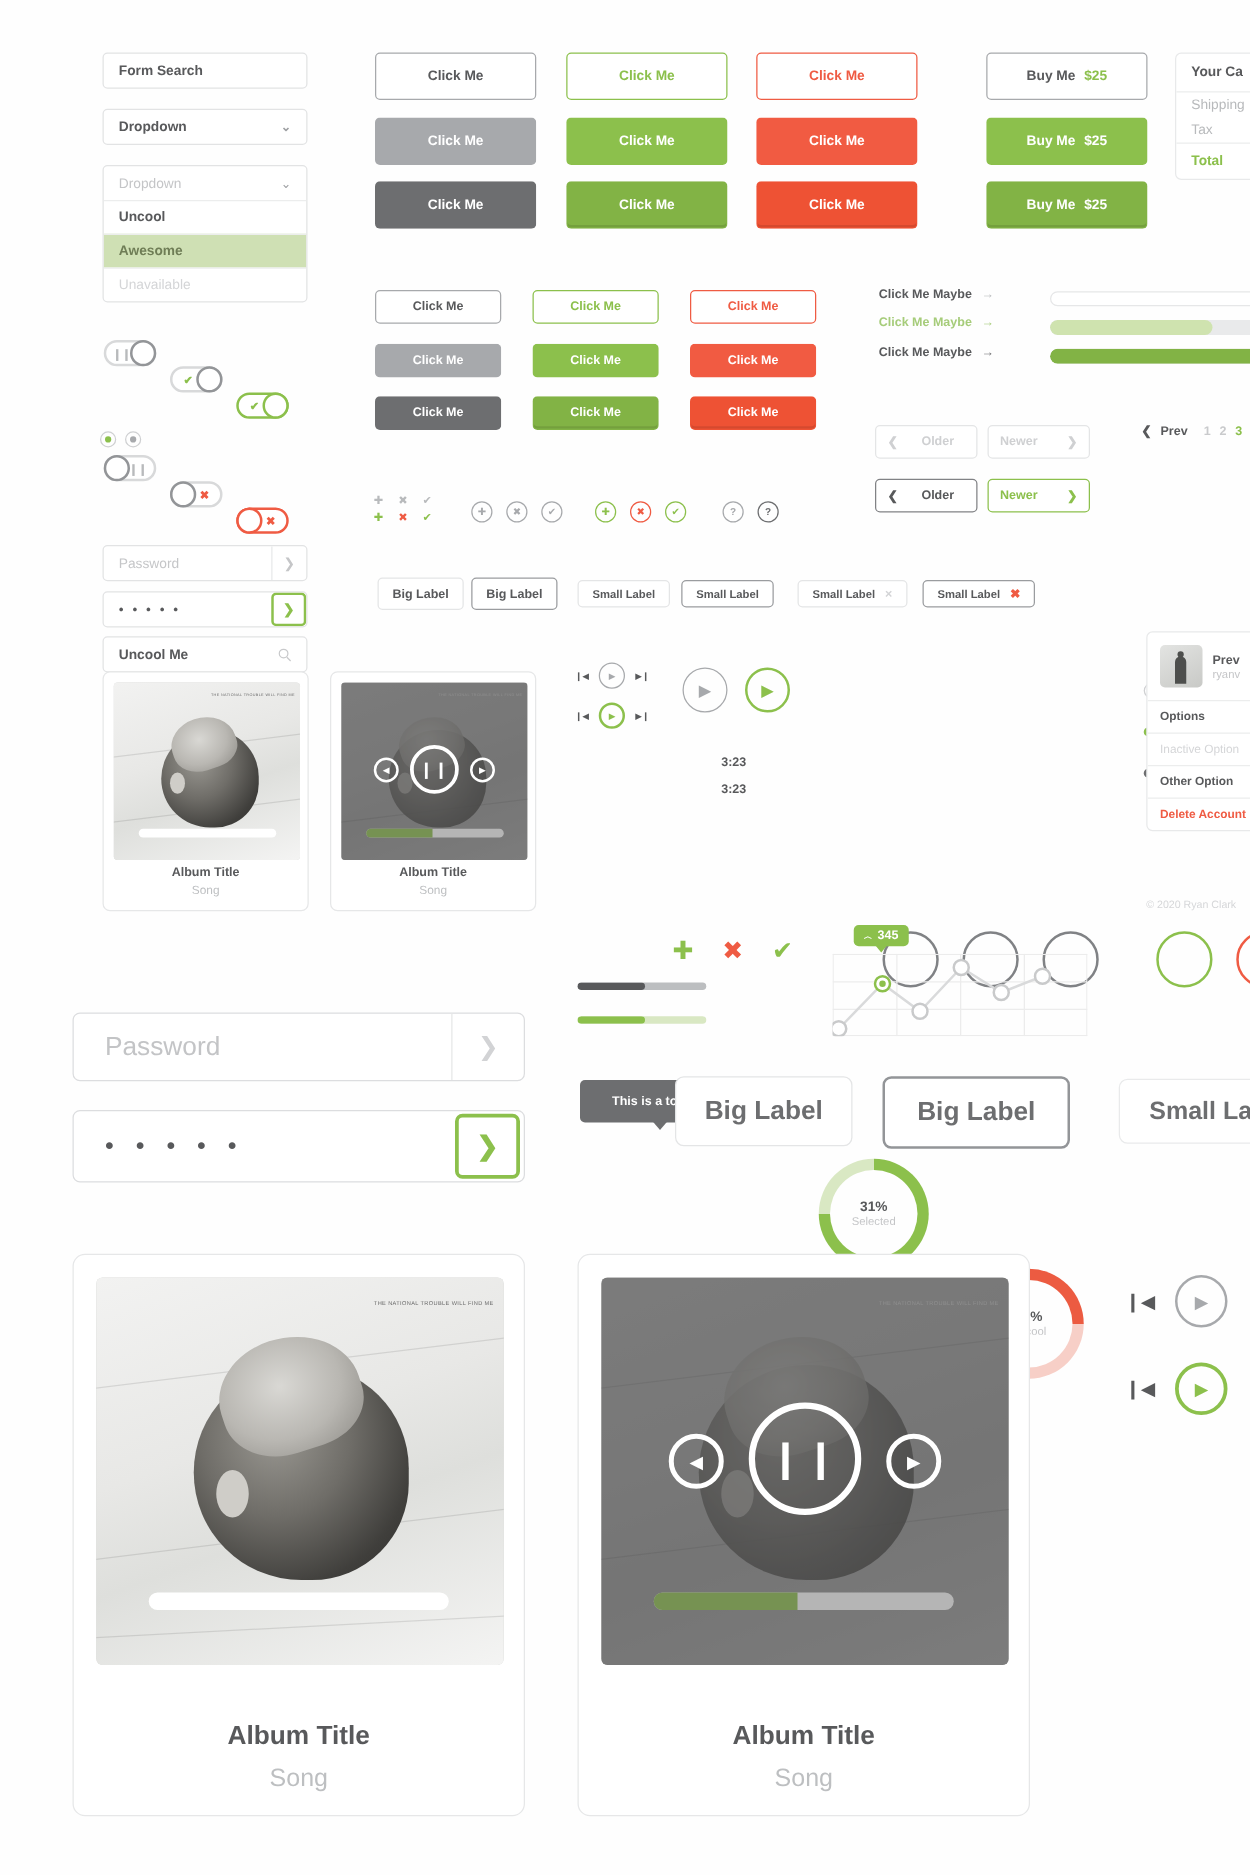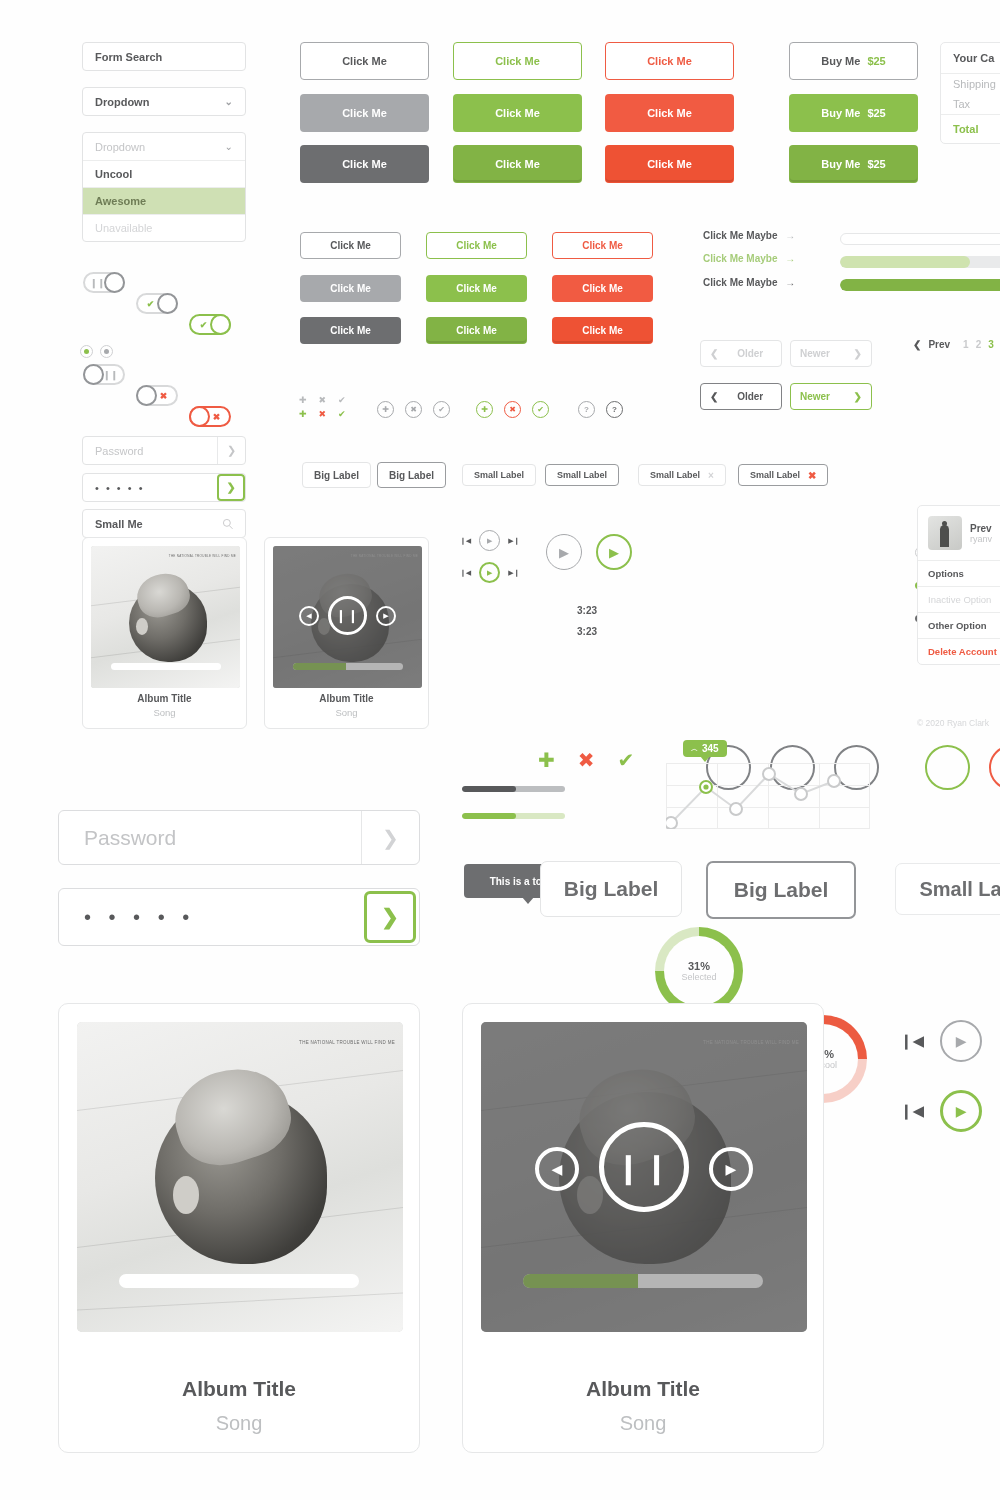--- a/index.html
+++ b/index.html
@@ -239,21 +239,21 @@
 </div>
 
 <div class="abs radio" style="left:80px; top:345px;">
     <i style="background:#8cc04c"></i>
   </div>
 <div class="abs radio" style="left:100px; top:345px;">
     <i style="background:#a7a9ac"></i>
   </div>
 
 <div class="abs field searchfield" style="left:82px; top:383px; width:164px;">
-  <span>Small Me</span>
+  <span>Uncool Me</span>
   <span class="mag">
     <svg viewBox="0 0 16 16" width="12" height="12">
         <circle cx="6.5" cy="6.5" r="4.6" fill="none" stroke="#c8c9cb" stroke-width="1.3"></circle>
         <line x1="10" y1="10.4" x2="14" y2="14.4" stroke="#c8c9cb" stroke-width="1.3"></line>
       </svg>
   </span>
 </div>
 
 <div class="abs pwrap" style="left:82px; top:436px; width:164px;">
   <div class="inp">Password</div>

